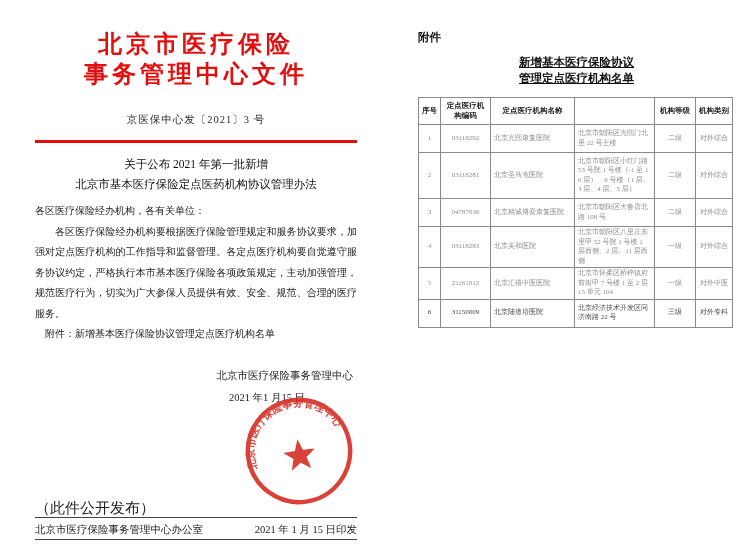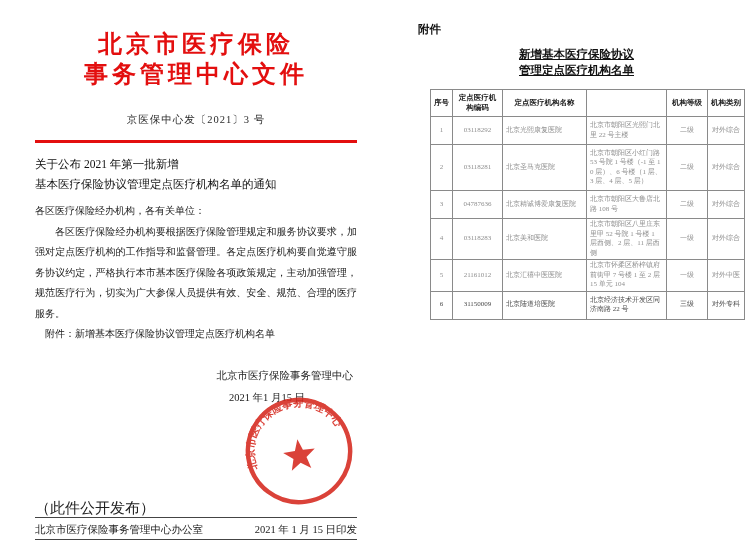--- a/index.html
+++ b/index.html
@@ -10,38 +10,38 @@
     color:#1f1f1f;
   }
   
   .left-page{position:absolute;left:35px;top:0;width:322px;height:551px;}
   .red-title{
     color:#e30f0f;font-weight:bold;font-size:24px;line-height:30px;
     text-align:center;letter-spacing:4px;padding-top:29px;
   }
   .doc-number{text-align:center;font-size:10.5px;margin-top:24px;color:#2a2a2a;letter-spacing:1px;}
   .red-rule{height:3px;background:#e30f0f;margin-top:13px;}
-  .subject{font-size:11.5px;line-height:20px;margin-top:11px;color:#111;}
+  .subject{text-align:center;font-size:11.5px;line-height:20px;margin-top:11px;color:#111;}
   .bodytext{font-size:10px;line-height:20.5px;text-align:justify;color:#222;}
   .salutation{margin-top:7px;}
   .para{text-indent:2em;margin:0;}
   .attach-note{text-indent:1em;margin:0;}
   .sign-block{margin-top:20px;text-align:right;font-size:10.5px;line-height:22px;color:#222;position:relative;z-index:1;}
   .sign-org{padding-right:4px;}
   .sign-date{padding-right:52px;}
   .seal{position:absolute;left:205px;top:392px;z-index:2;opacity:.88;transform:rotate(-8deg);}
   .pub-note{position:absolute;left:0;top:499px;font-size:15px;color:#222;}
   .foot-rule1{position:absolute;left:0;top:517px;width:322px;border-top:1px solid #444;}
   .foot-row{position:absolute;left:0;top:521px;width:322px;display:flex;justify-content:space-between;font-size:10.5px;color:#222;line-height:17px;align-items:center;}
   .foot-rule2{position:absolute;left:0;top:539px;width:322px;border-top:1px solid #444;}
   
-  .right-page{position:absolute;left:418px;top:0;width:317px;height:489px;}
+  .right-page{position:absolute;left:418px;top:8px;width:317px;height:489px;}
   .att-label{font-weight:bold;font-size:11.5px;padding-top:22px;color:#111;}
   .att-title{text-align:center;font-weight:bold;font-size:11.5px;line-height:16px;margin-top:9px;color:#111;text-decoration:underline;}
-  table.att-table{border-collapse:collapse;table-layout:fixed;width:314px;margin-top:11px;margin-left:12px;}
+  table.att-table{border-collapse:collapse;table-layout:fixed;width:314px;margin-top:11px;}
   .att-table th,.att-table td{
     border:1px solid #8a8a8a;padding:1px 3px;vertical-align:middle;
     font-family:"Liberation Serif","DejaVu Serif",serif;
     word-break:break-all;overflow:hidden;
   }
   .att-table th{font-size:7.5px;line-height:10px;font-weight:bold;color:#222;text-align:center;height:24px;}
   .att-table td{font-size:7px;line-height:9.5px;color:#8f8f8f;}
   .att-table td.c{text-align:center;}
   .att-table tbody tr:nth-child(1){height:28px;}
   .att-table tbody tr:nth-child(2){height:46px;}
@@ -57,21 +57,21 @@
 <div class="left-page">
   <div class="red-title">
     <div>北京市医疗保险</div>
     <div>事务管理中心文件</div>
   </div>
   <div class="doc-number">京医保中心发〔2021〕3 号</div>
   <div class="red-rule"></div>
 
   <div class="subject">
     <div>关于公布 2021 年第一批新增</div>
-    <div>基本医疗保险协议管理定点医疗机构名单的通知</div>
+    <div>北京市基本医疗保险定点医药机构协议管理办法</div>
   </div>
 
   <div class="bodytext">
     <div class="salutation">各区医疗保险经办机构，各有关单位：</div>
     <p class="para">各区医疗保险经办机构要根据医疗保险管理规定和服务协议要求，加强对定点医疗机构的工作指导和监督管理。各定点医疗机构要自觉遵守服务协议约定，严格执行本市基本医疗保险各项政策规定，主动加强管理，规范医疗行为，切实为广大参保人员提供有效、安全、规范、合理的医疗服务。</p>
     <p class="attach-note">附件：新增基本医疗保险协议管理定点医疗机构名单</p>
   </div>
 
   <div class="sign-block">
     <div class="sign-org">北京市医疗保险事务管理中心</div>

